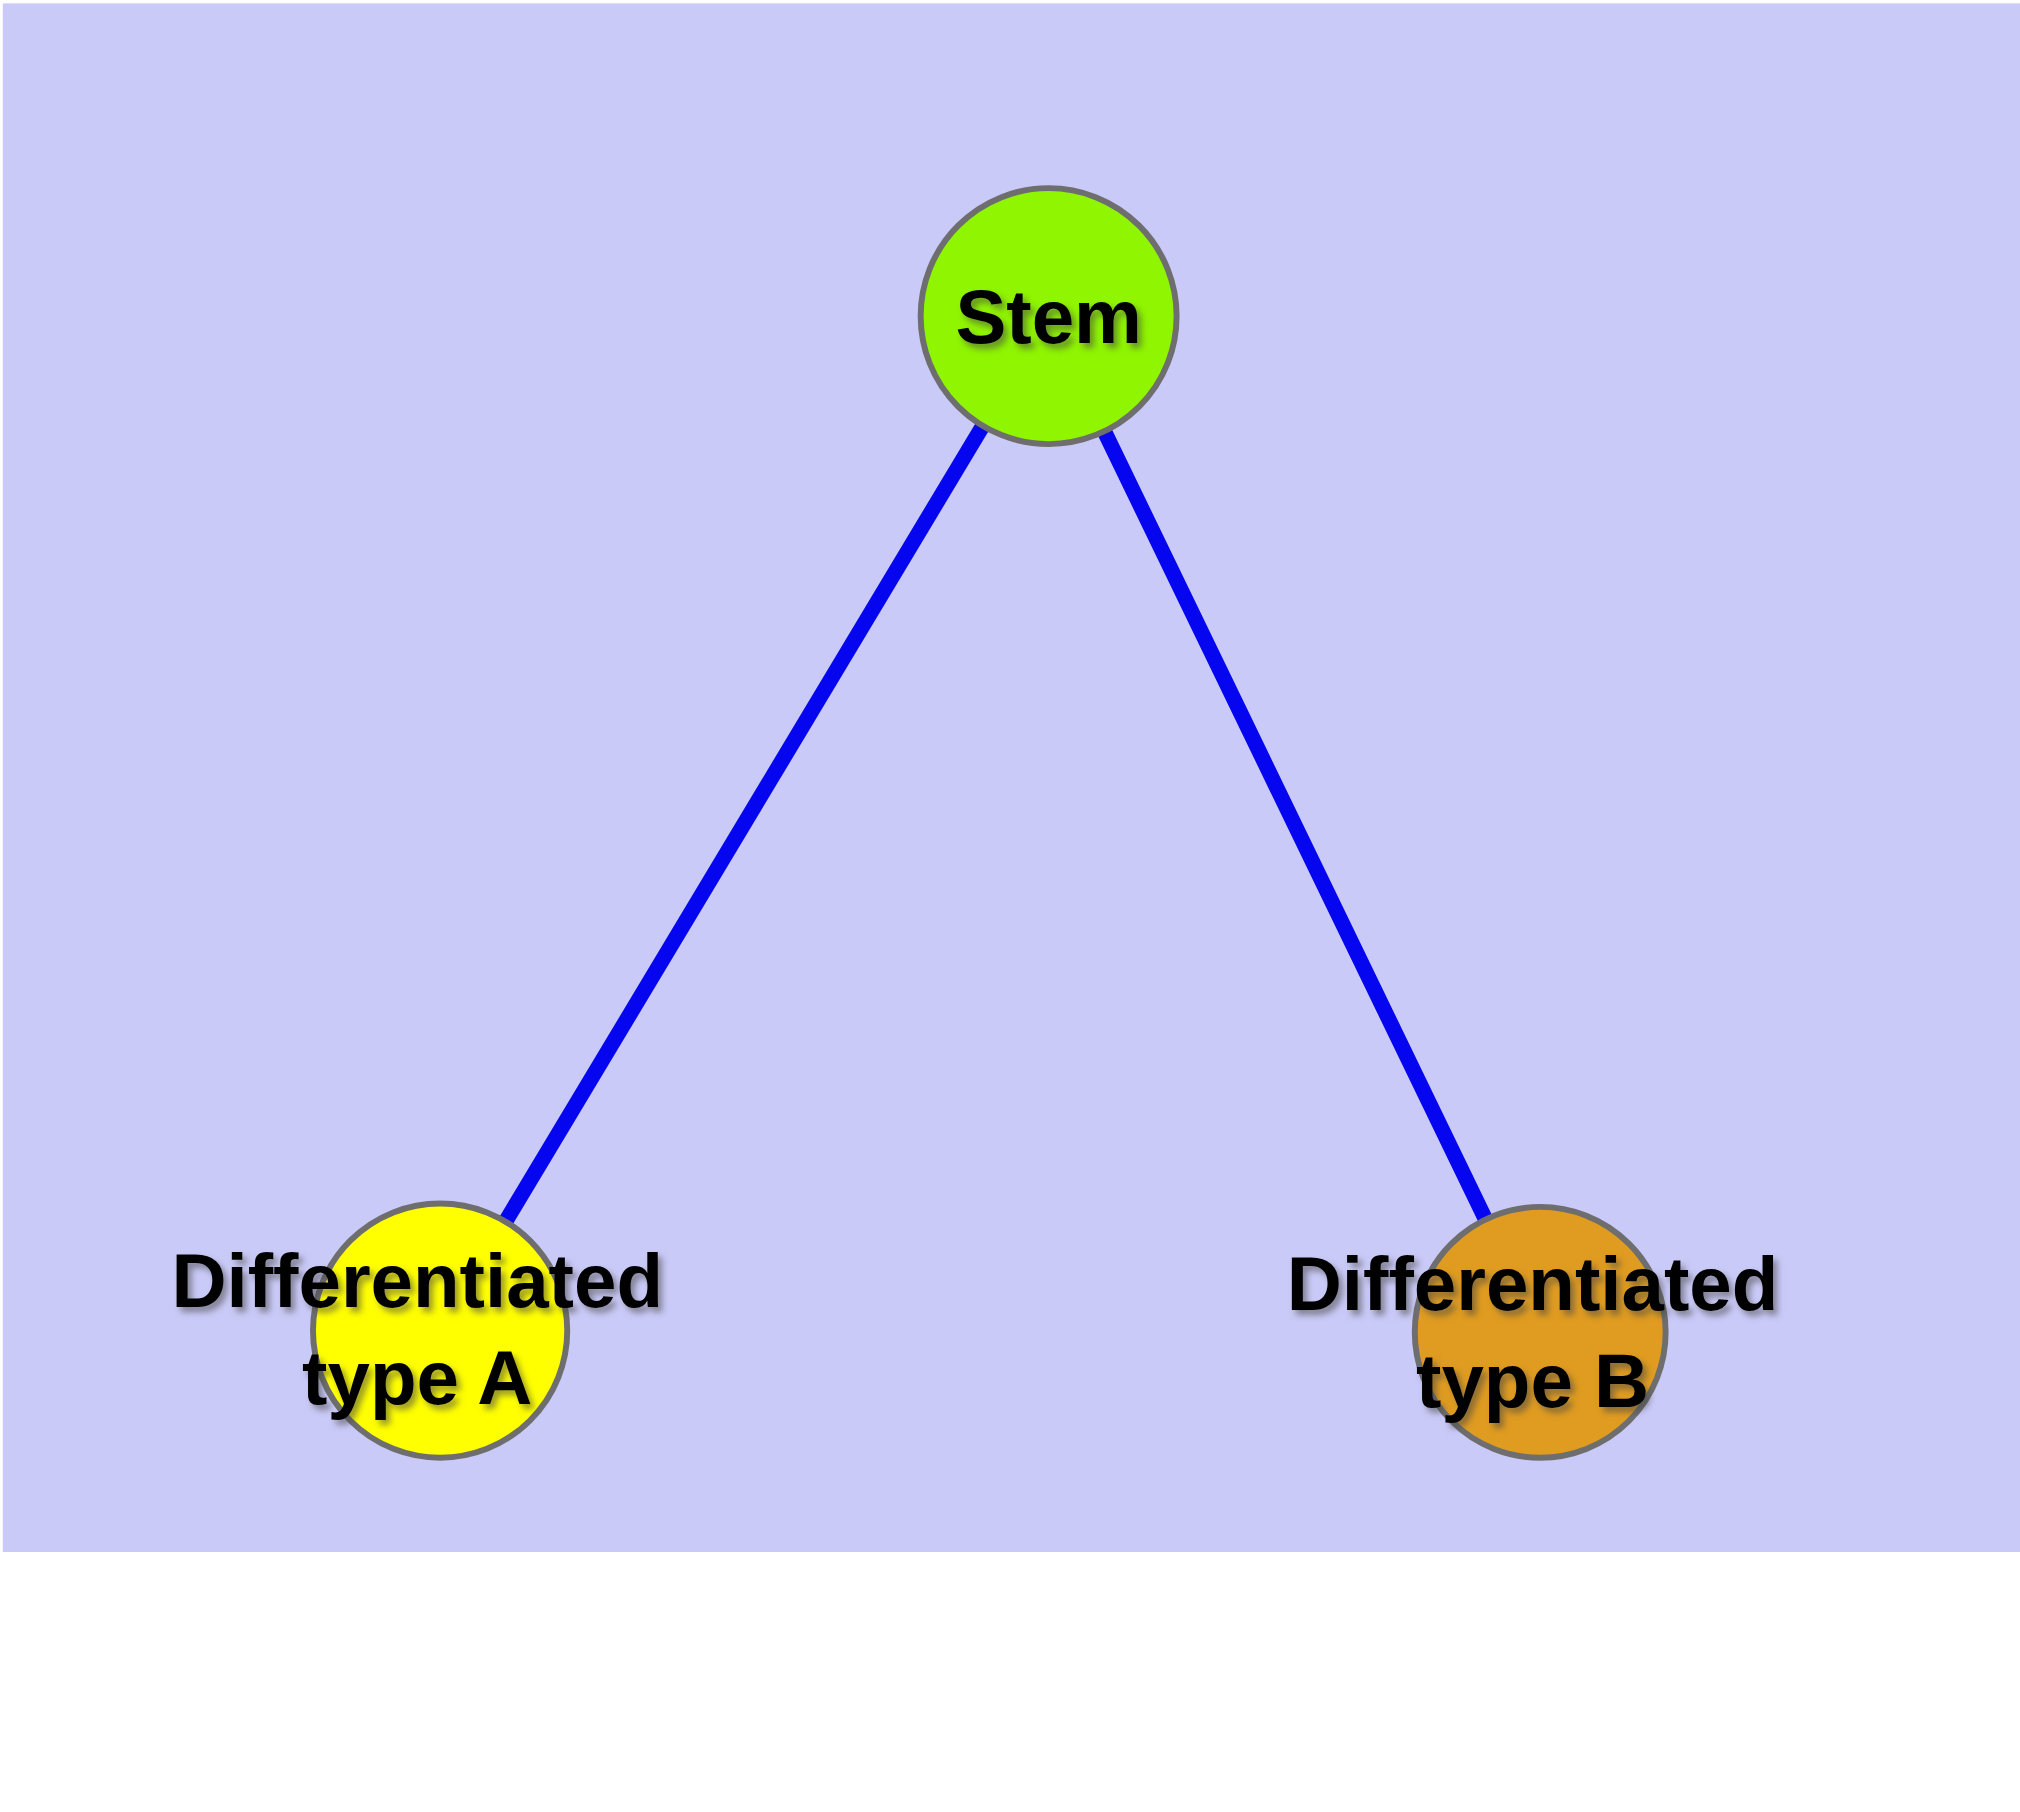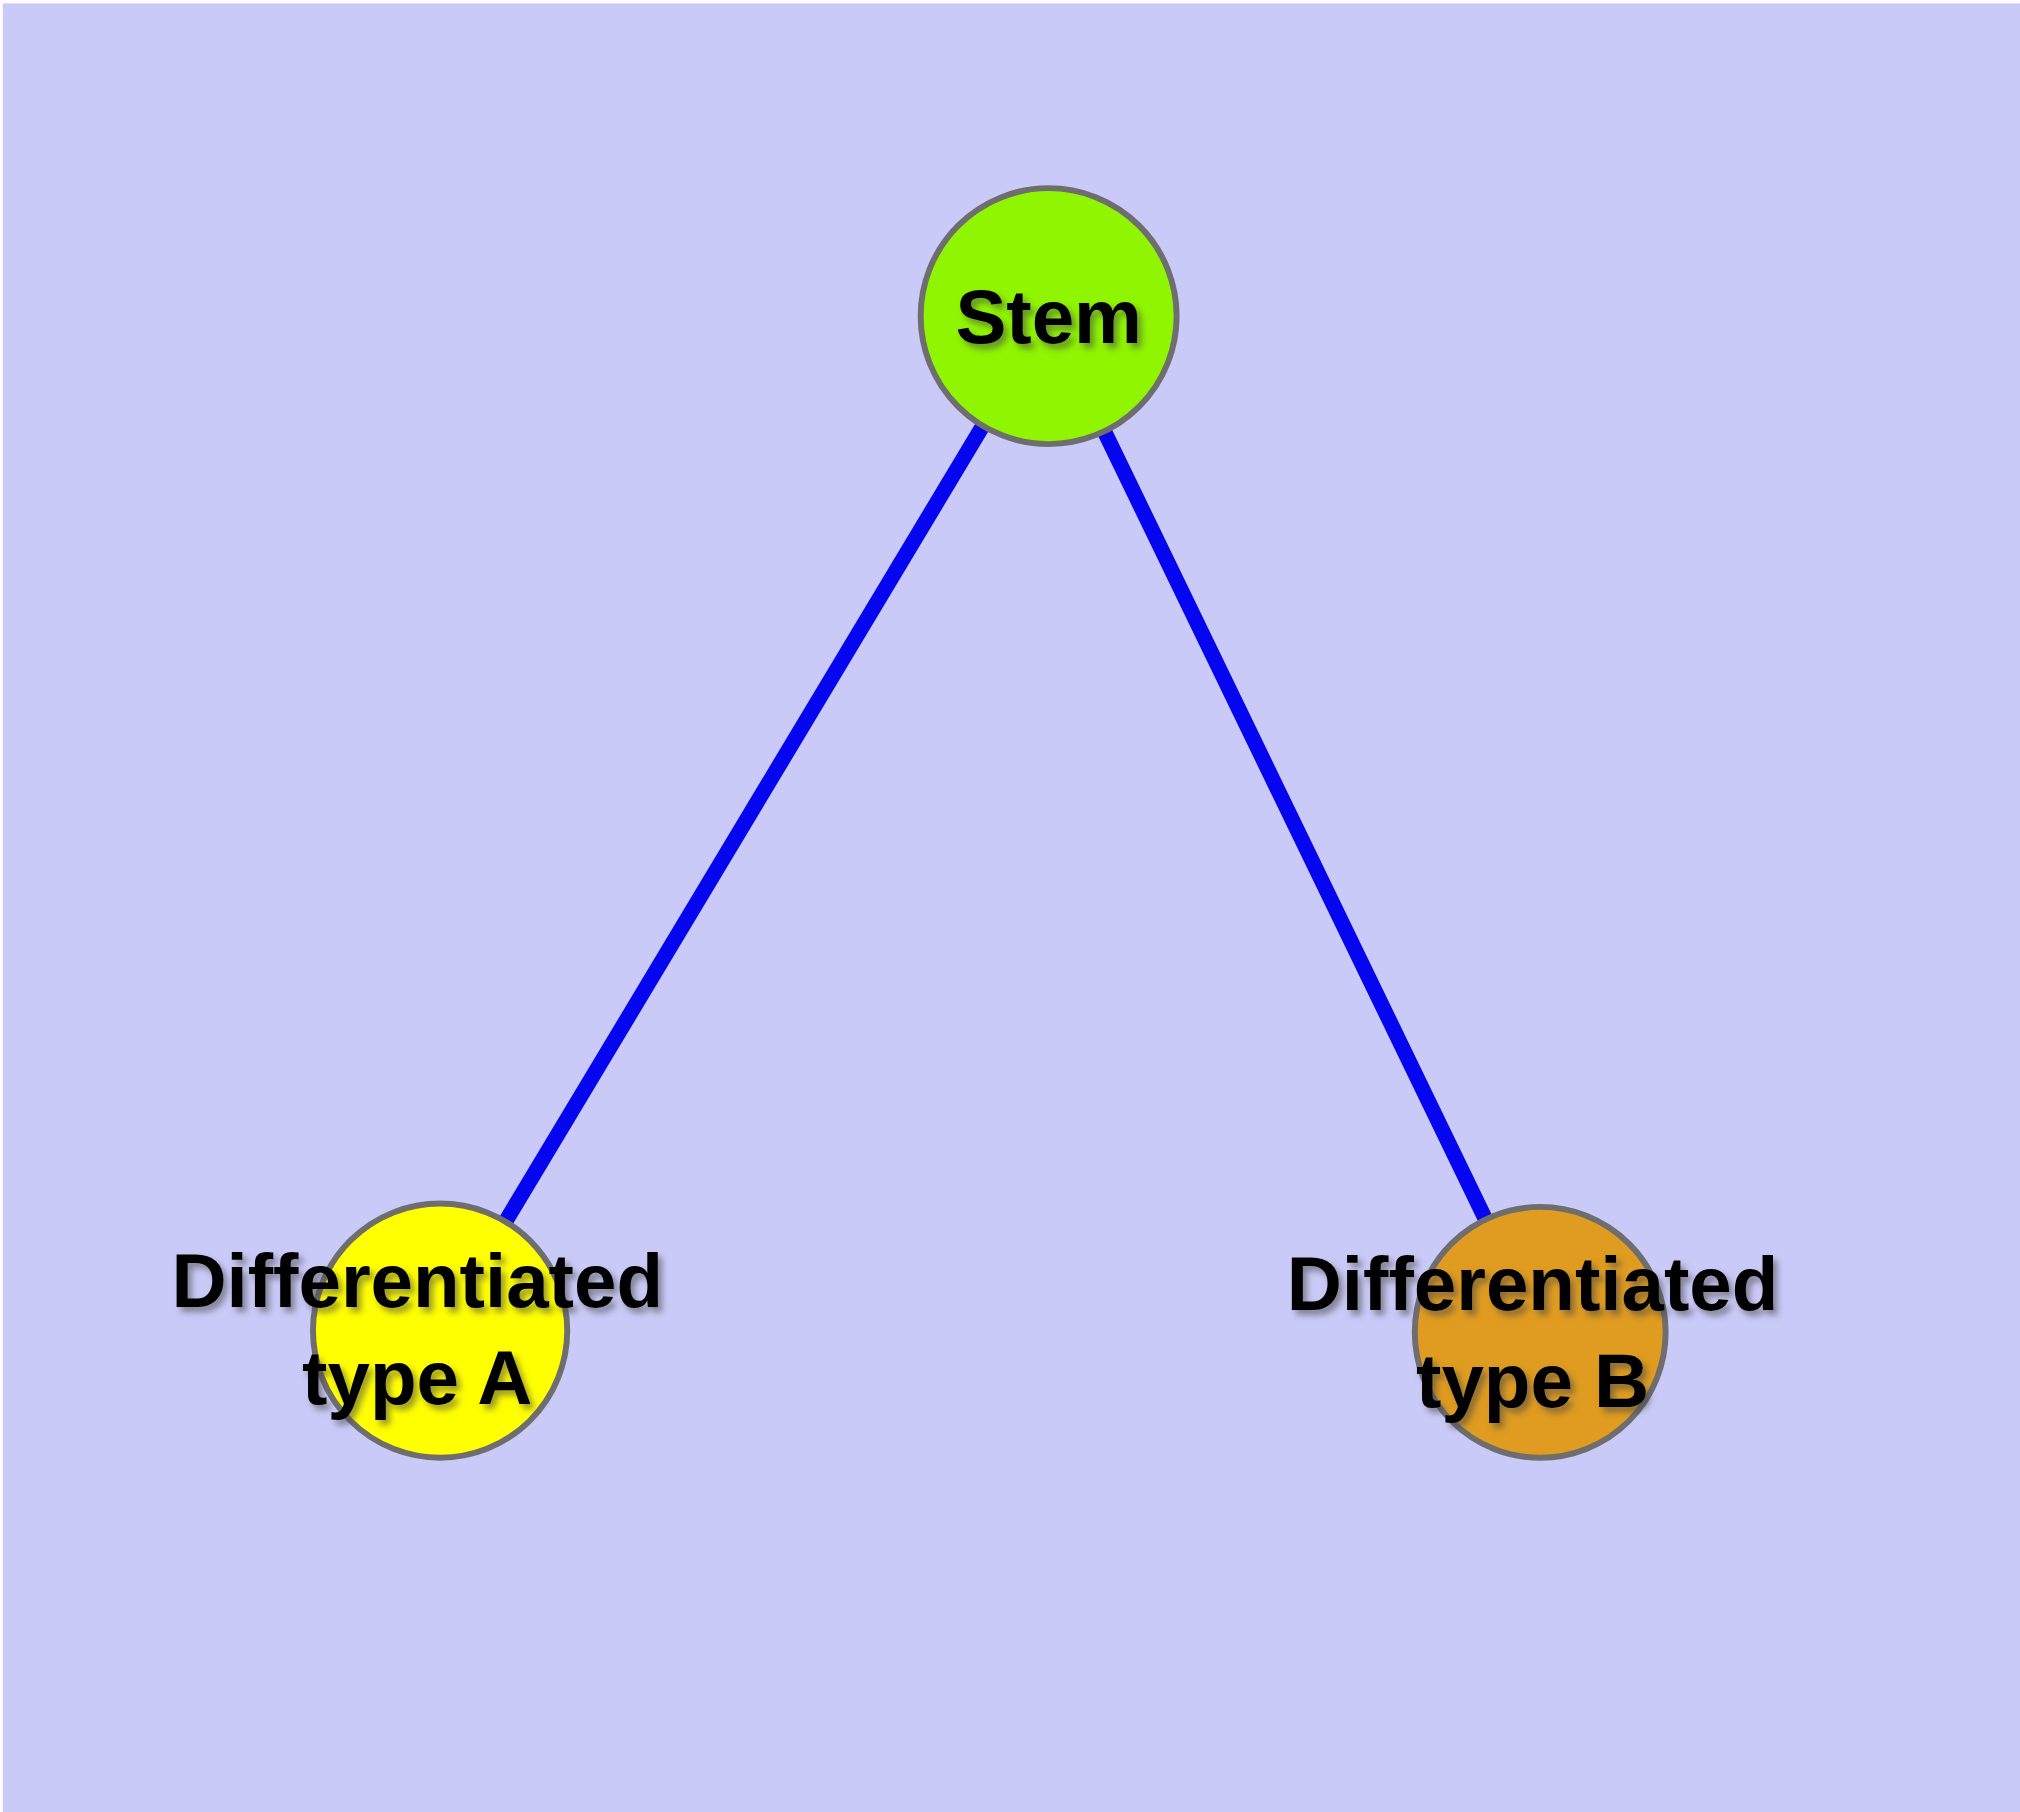--- a/index.html
+++ b/index.html
@@ -4,21 +4,21 @@
 <style>
   html, body {
     margin: 0;
     padding: 0;
     background: #ffffff;
     font-family: "Liberation Sans", sans-serif;
   }
   #canvas-wrap {
     position: relative;
     width: 2021px;
-    height: 1812px;
+    height: 1552px;
     background: #ffffff;
     overflow: hidden;
   }
   svg#diagram-svg {
     display: block;
     width: 2021px;
     height: 1812px;
   }
   .node-label {
     font-family: "Liberation Sans", "DejaVu Sans", sans-serif;

